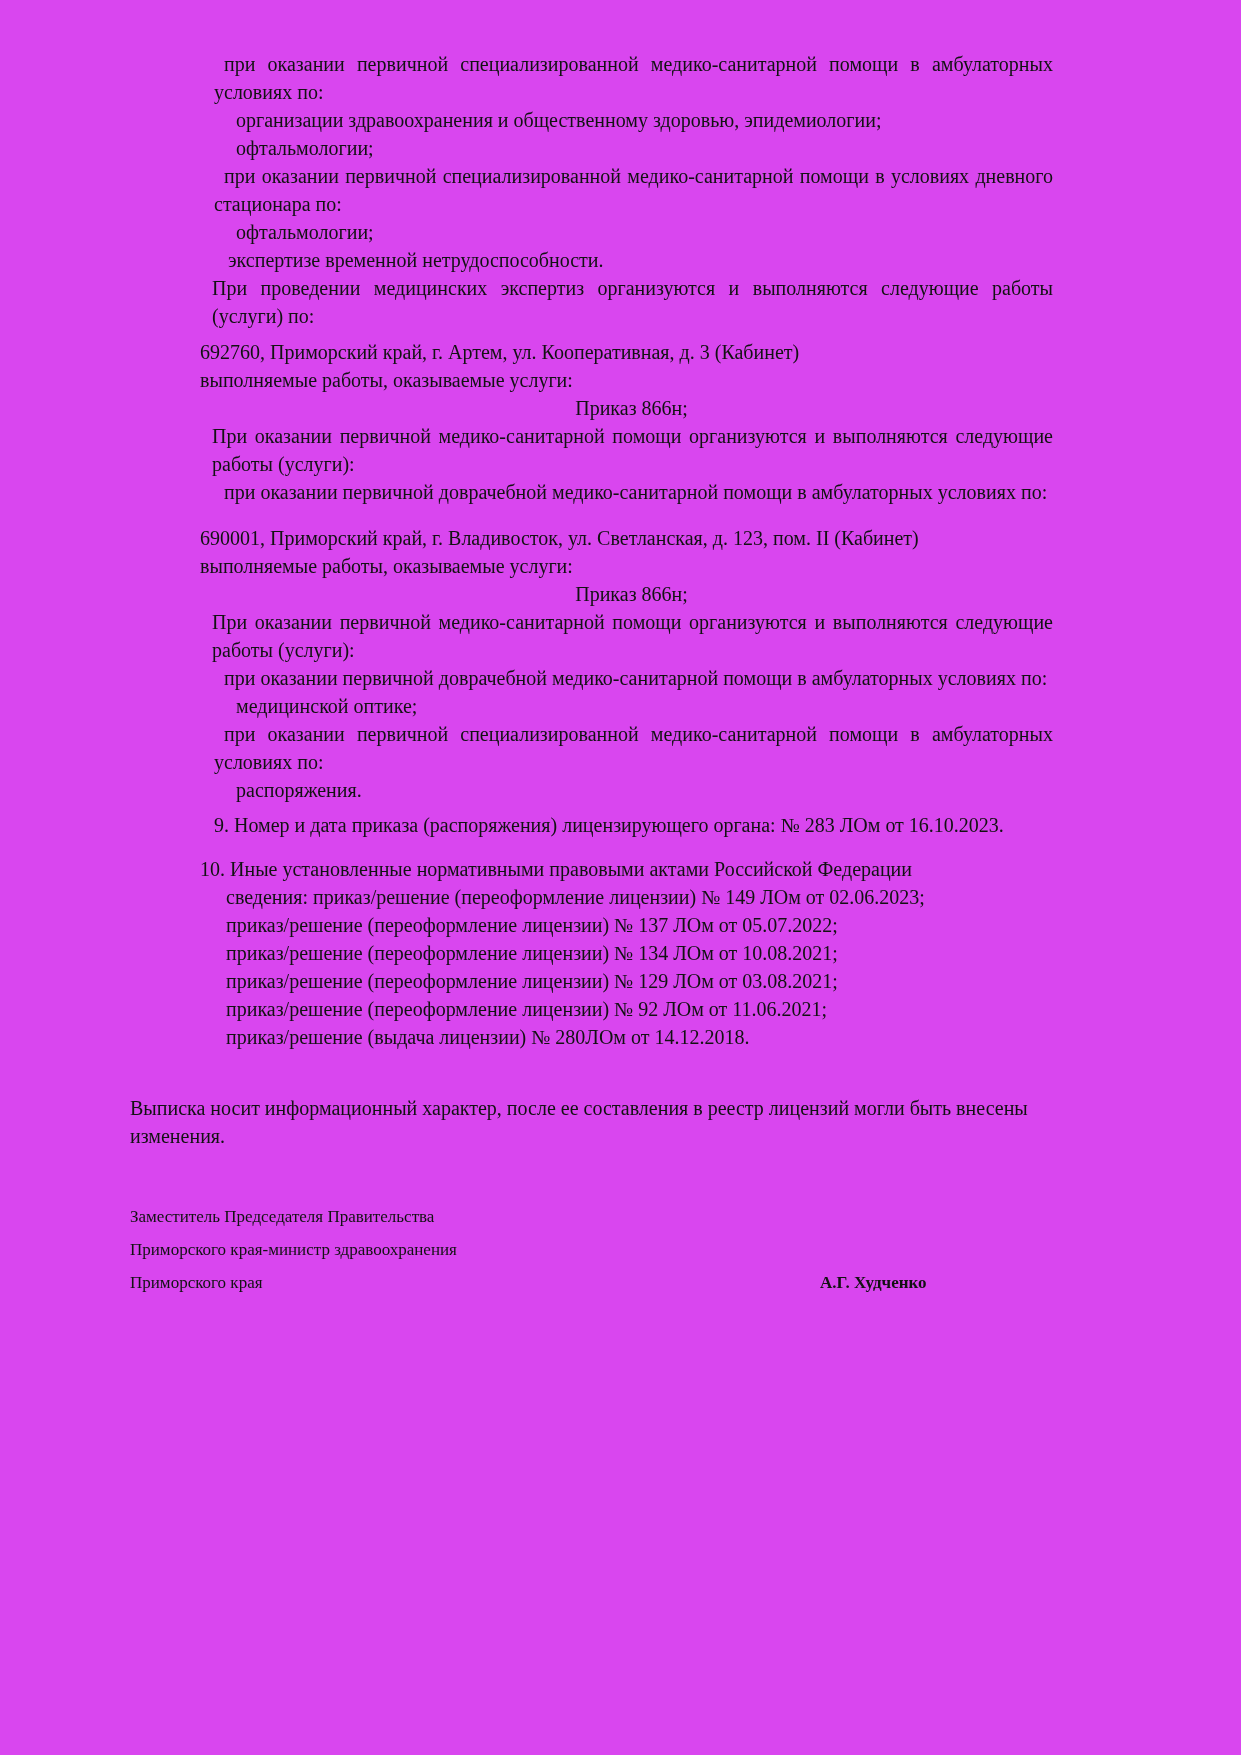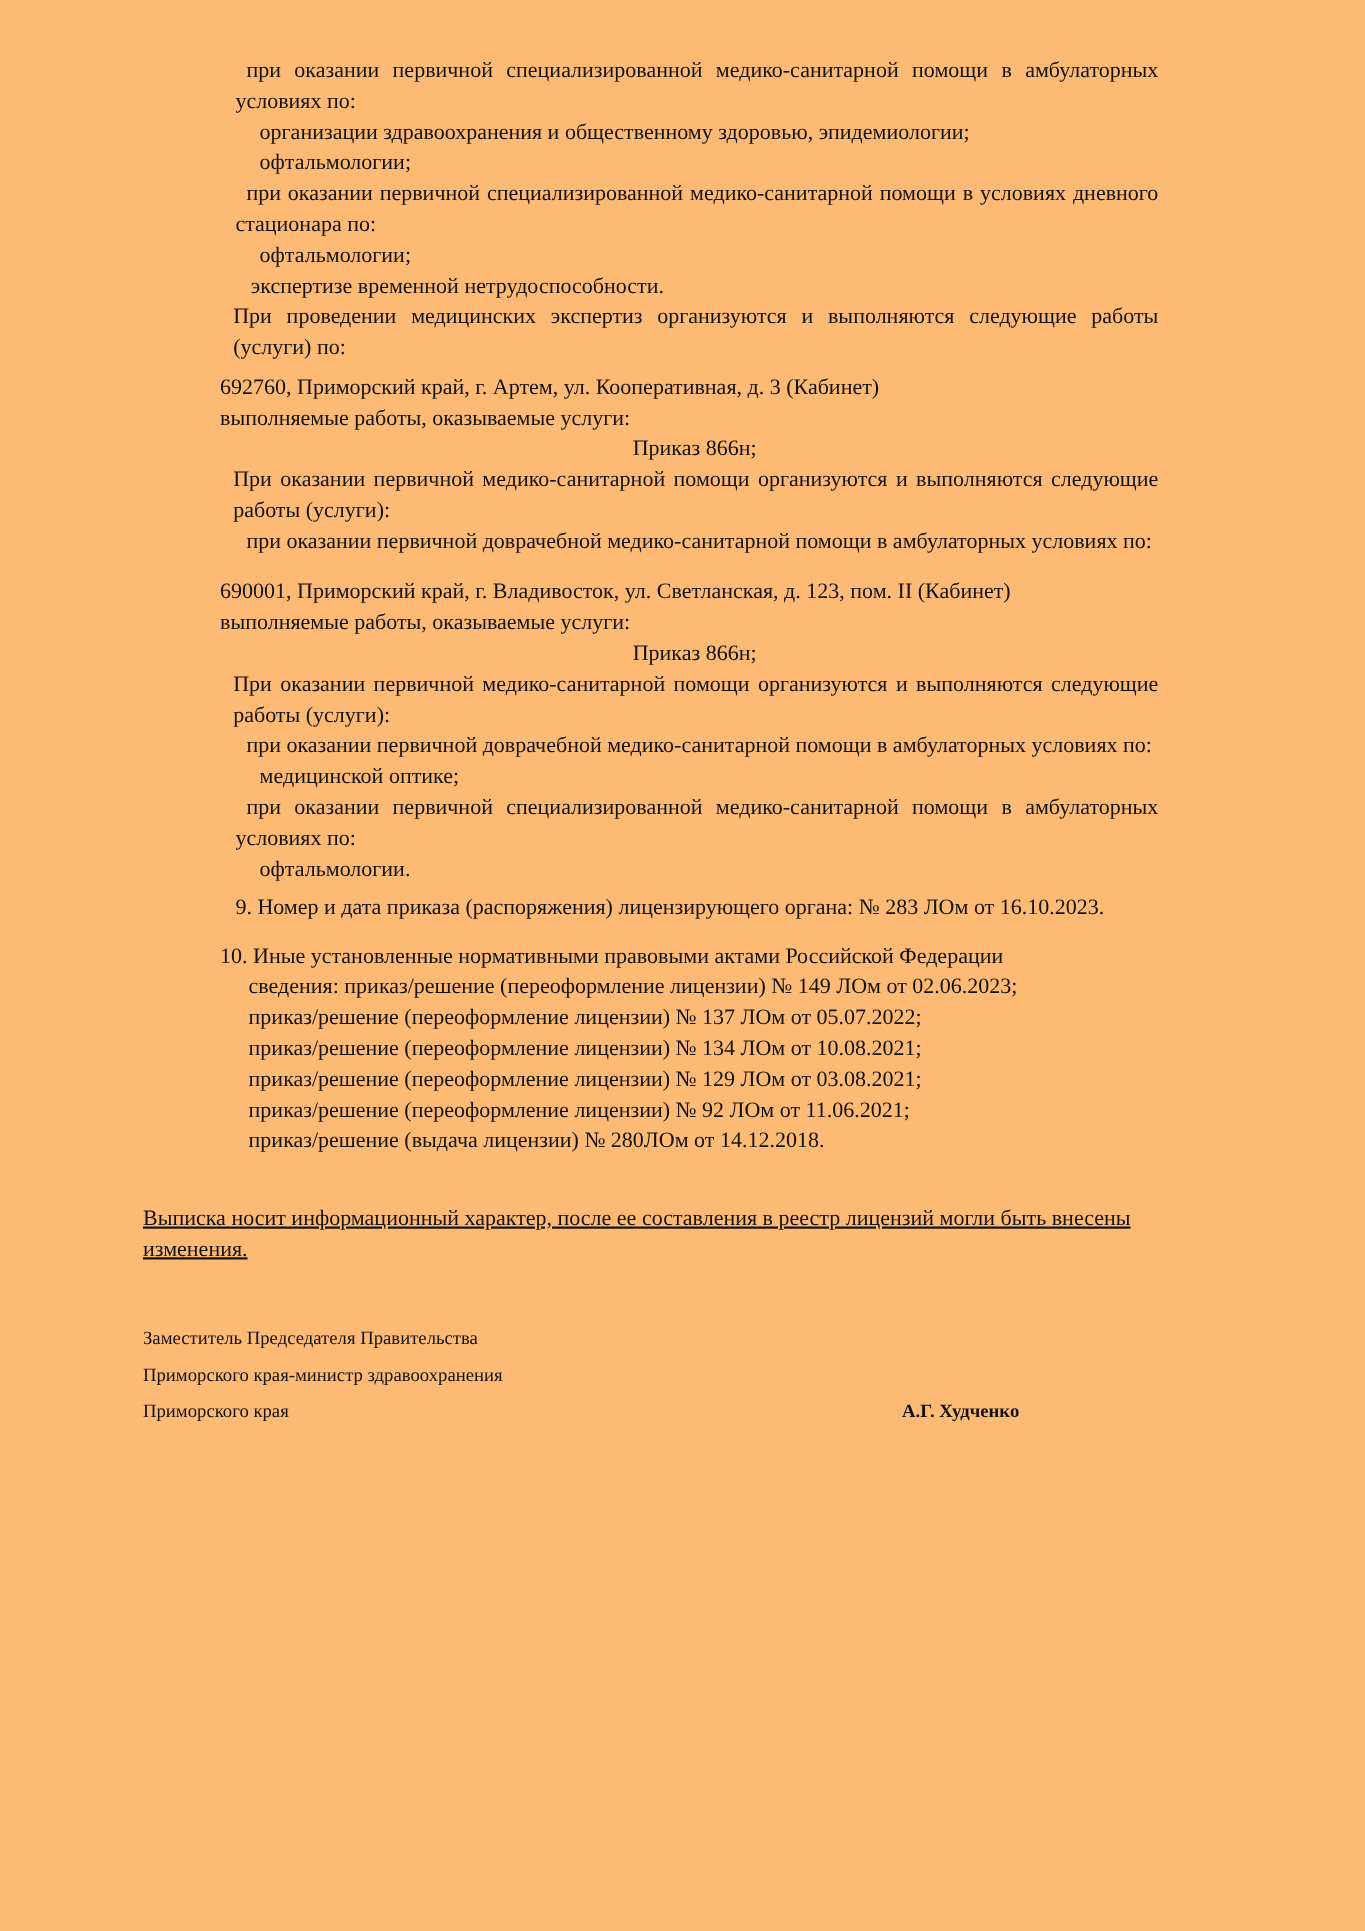--- a/index.html
+++ b/index.html
@@ -4,21 +4,21 @@
 <style>
   html, body {
     margin: 0;
     padding: 0;
     background: #ffffff;
   }
   .page {
     position: relative;
     width: 1241px;
     height: 1755px;
-    background: #fdba74;
+    background: #d946ef;
     box-sizing: border-box;
     padding: 50px 188px 0 130px; 
     font-family: "Liberation Serif", "DejaVu Serif", serif;
     font-size: 20px;
     line-height: 28px;
     color: #121212;
     overflow: hidden;
   }
   .p { margin: 0; }
   .j { text-align: justify; }
@@ -28,21 +28,21 @@
   .ml84  { margin-left: 84px; }
   .ml98  { margin-left: 98px; }
   .ml106 { margin-left: 106px; }
   .ti10  { text-indent: 10px; }
   .hang26 { margin-left: 96px; text-indent: -26px; }
   .sec-loc1 { margin-top: 8px; }
   .sec-loc2 { margin-top: 18px; }
   .item9  { margin-top: 7px; padding-left: 14px; }
   .sec-item10 { margin-top: 16px; }
   .item10-cont { margin-left: 96px; }
-  .disclaimer { margin-top: 43px; text-decoration: underline; }
+  .disclaimer { margin-top: 43px; }
   .sec-signature {
     margin-top: 50px;
     font-size: 17px;
     line-height: 33px;
   }
   .sig-row { position: relative; margin: 0; }
   .sig-name { position: absolute; left: 690px; top: 0; font-weight: bold; }
 </style>
 </head>
 <body>
@@ -68,21 +68,21 @@
   </section>
 
   <section class="sec-loc2">
     <p class="p ml70">690001, Приморский край, г. Владивосток, ул. Светланская, д. 123, пом. II (Кабинет)</p>
     <p class="p ml70">выполняемые работы, оказываемые услуги:</p>
     <p class="p ml80">Приказ 866н;</p>
     <p class="p j ml82">При оказании первичной медико-санитарной помощи организуются и выполняются следующие работы (услуги):</p>
     <p class="p j ml84 ti10">при оказании первичной доврачебной медико-санитарной помощи в амбулаторных условиях по:</p>
     <p class="p ml106">медицинской оптике;</p>
     <p class="p j ml84 ti10">при оказании первичной специализированной медико-санитарной помощи в амбулаторных условиях по:</p>
-    <p class="p ml106">офтальмологии.</p>
+    <p class="p ml106">распоряжения.</p>
   </section>
 
   <p class="p hang26 item9">9. Номер и дата приказа (распоряжения) лицензирующего органа: № 283 ЛОм от 16.10.2023.</p>
 
   <section class="sec-item10">
     <p class="p ml70">10. Иные установленные нормативными правовыми актами Российской Федерации</p>
     <p class="p item10-cont">сведения: приказ/решение (переоформление лицензии) № 149 ЛОм от 02.06.2023;</p>
     <p class="p item10-cont">приказ/решение (переоформление лицензии) № 137 ЛОм от 05.07.2022;</p>
     <p class="p item10-cont">приказ/решение (переоформление лицензии) № 134 ЛОм от 10.08.2021;</p>
     <p class="p item10-cont">приказ/решение (переоформление лицензии) № 129 ЛОм от 03.08.2021;</p>

